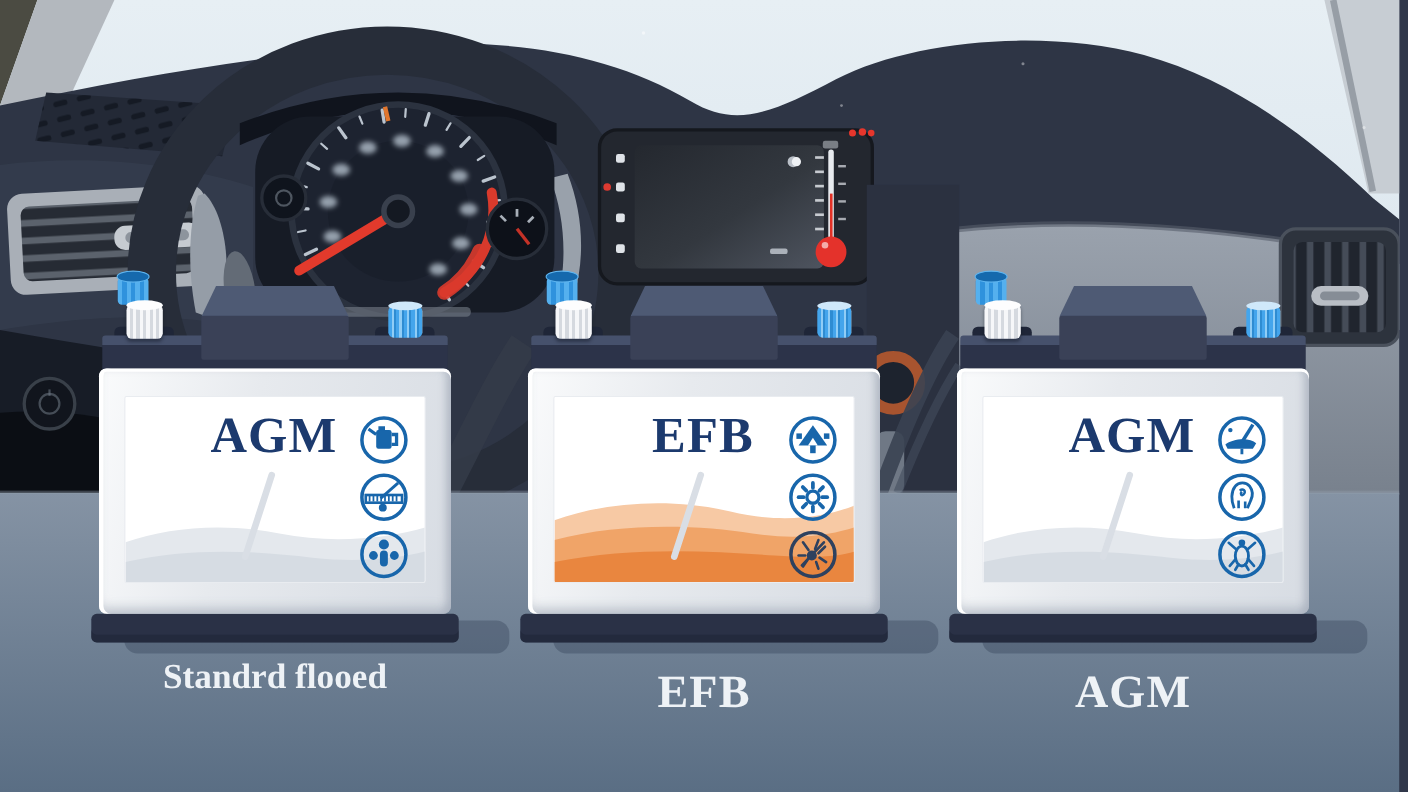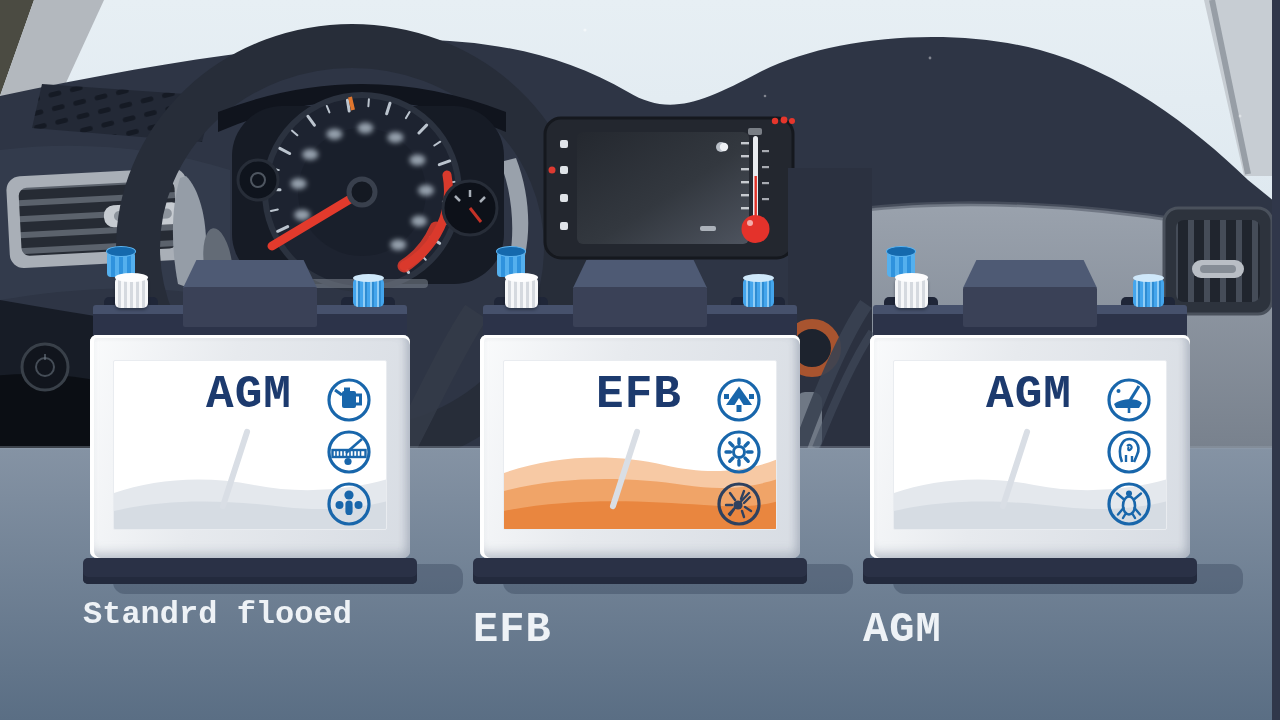--- a/index.html
+++ b/index.html
@@ -1,17 +1,17 @@
 <!DOCTYPE html>
 <html><head>
 <meta charset="utf-8">
 <style>
   html,body{margin:0;padding:0;background:#30374a;}
   .stage{position:relative;width:1272px;height:720px;overflow:hidden;
-         font-family:Liberation Mono, monospace;}
+         font-family:Liberation Serif, serif;}
   .backdrop{position:absolute;left:0;top:0;z-index:1;}
 
   
   .battery{position:absolute;top:250px;width:334px;height:340px;z-index:3;}
   .b1{left:83px}.b2{left:473px}.b3{left:863px}
 
   .shadow{position:absolute;left:30px;top:314px;width:350px;height:30px;
           background:rgba(35,50,72,.30);border-radius:12px;}
 
   .tray{position:absolute;left:10px;top:55px;width:314px;height:32px;
@@ -51,21 +51,21 @@
         border-radius:3px;transform:rotate(18deg);}
   .waves{position:absolute;left:0;bottom:0;}
   .btype{position:absolute;left:20px;top:8px;width:230px;text-align:center;
         font-size:46px;font-weight:700;letter-spacing:1px;color:#1c3a6e;}
   .icons{position:absolute;right:14px;top:16px;display:flex;flex-direction:column;gap:6px;}
 
   .base{position:absolute;left:0;top:308px;width:334px;height:26px;background:#2a3146;
         border-radius:5px;box-shadow:inset 0 -7px 0 #232a3d;}
 
   
-  .caption{position:absolute;width:334px;text-align:left;color:#eef2f6;font-weight:700;z-index:4;}
+  .caption{position:absolute;width:334px;text-align:center;color:#eef2f6;font-weight:700;z-index:4;}
   .cap1{left:83px;top:597px;font-size:32px;line-height:35px;}
   .cap2{left:473px;top:606px;font-size:42px;letter-spacing:1px;}
   .cap3{left:863px;top:606px;font-size:42px;letter-spacing:1px;}
 </style>
 </head>
 <body>
 
 <div class="stage">
 
   <svg class="backdrop" width="1280" height="720" viewBox="0 0 1280 720">

